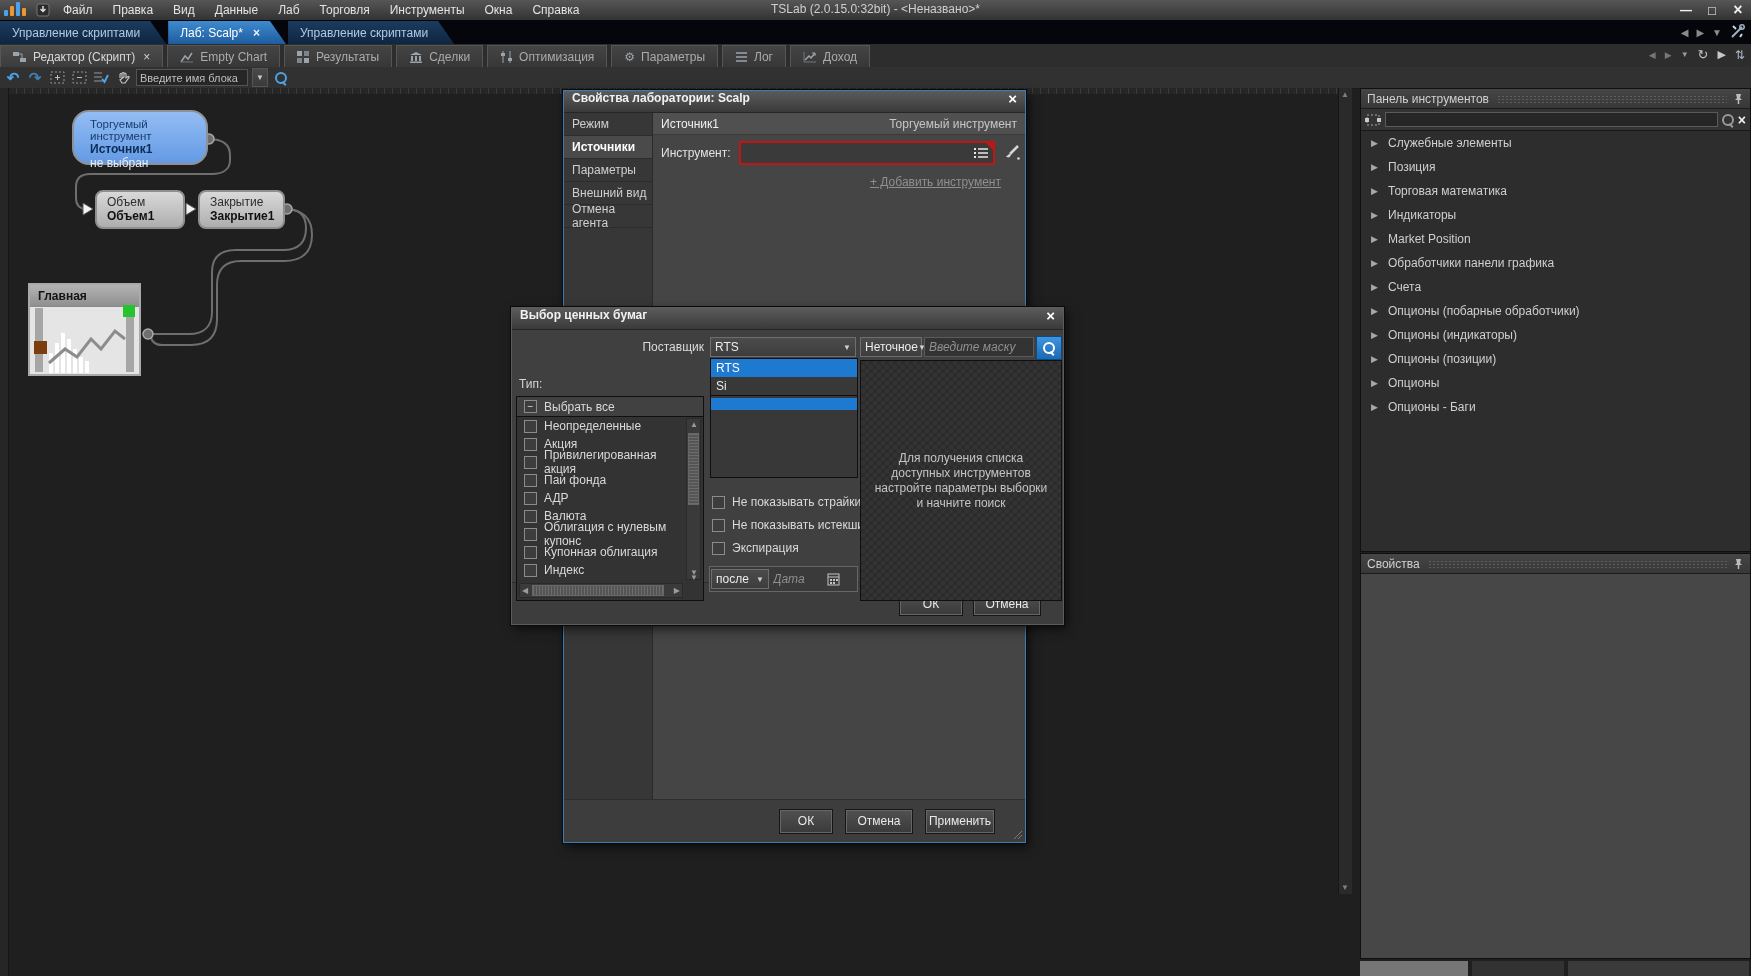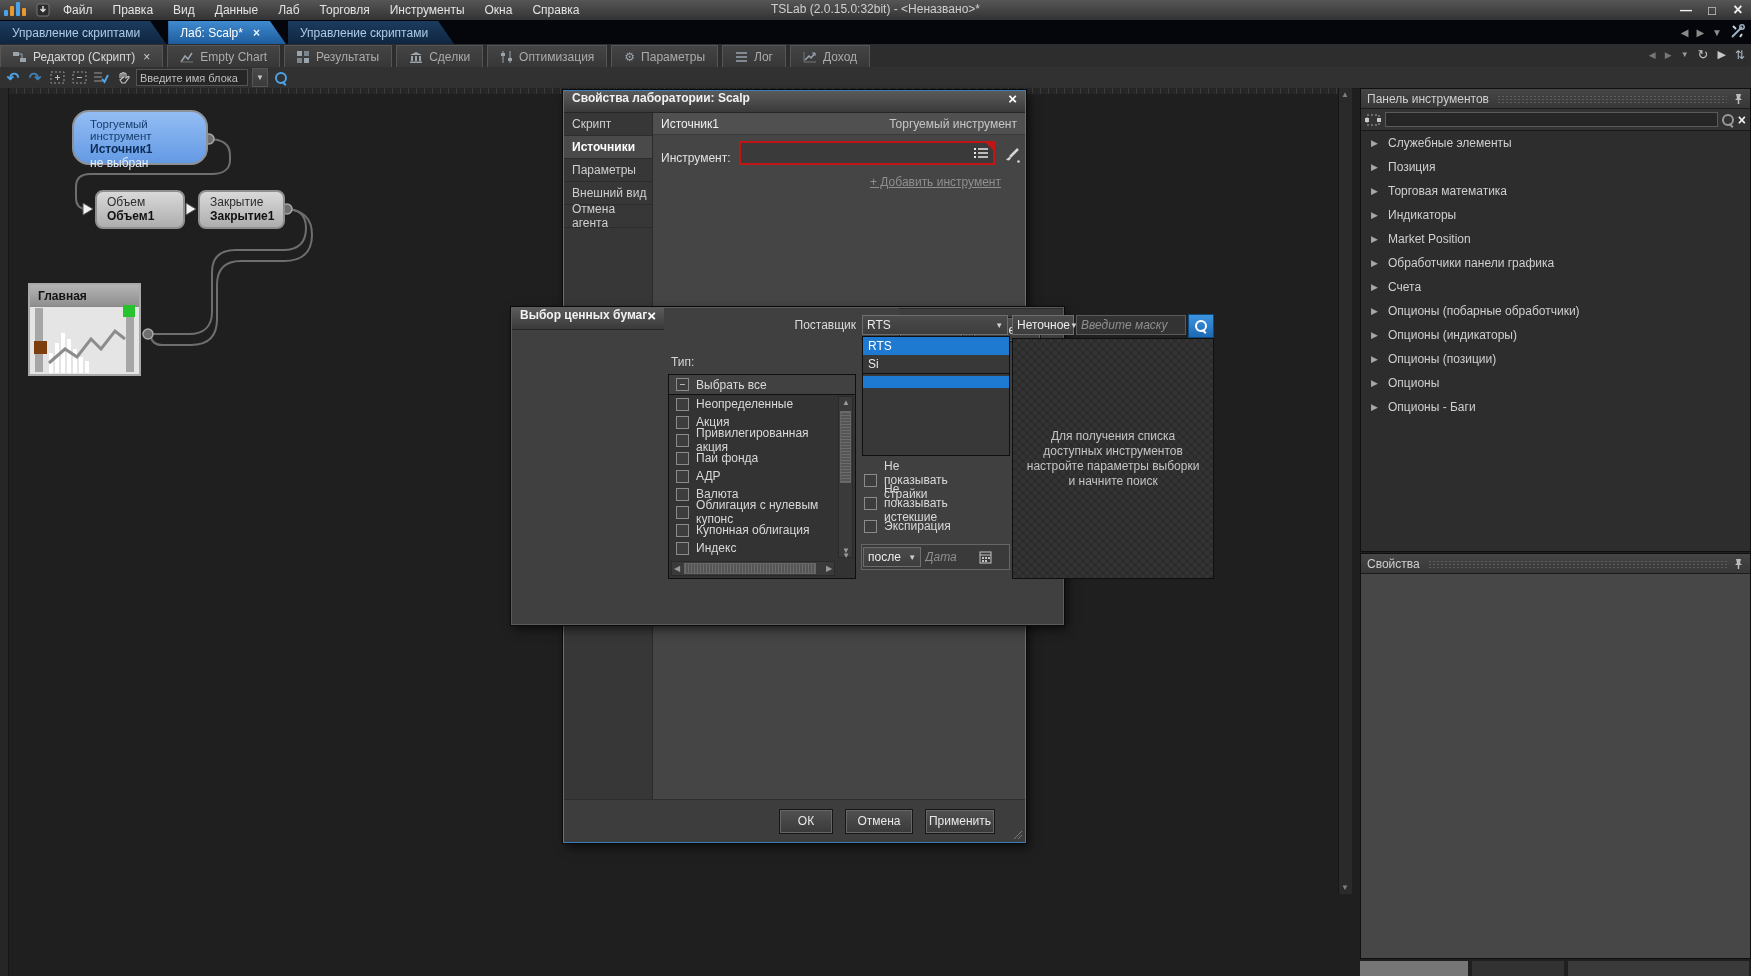--- a/index.html
+++ b/index.html
@@ -411,41 +411,41 @@
 <div class="abs" style="left:1568px;top:961px;width:181px;height:15px;background:#3a3a3a"></div>
 
 <div class="abs dialog" style="left:563px;top:90px;width:461px;height:751px;border:1px solid #3e7cb8;z-index:5;display:flex;flex-direction:column">
   <div class="dlg-title">
     <span>Свойства лаборатории: Scalp</span>
     <span class="x">×</span>
   </div>
   <div style="flex:1;display:flex;min-height:0">
     <div style="width:88px;background:#373737;border-right:1px solid #2a2a2a">
       <div style="height:22px;display:flex;align-items:center;padding-left:8px;border-bottom:1px solid #2c2c2c;color:#cfcfcf">
-          <span>Скрипт</span>
+          <span>Режим</span>
         </div>
       <div style="height:22px;display:flex;align-items:center;padding-left:8px;border-bottom:1px solid #2c2c2c;background:#4a4a4a;color:#fff;font-weight:bold">
           <span>Источники</span>
         </div>
       <div style="height:22px;display:flex;align-items:center;padding-left:8px;border-bottom:1px solid #2c2c2c;color:#cfcfcf">
           <span>Параметры</span>
         </div>
       <div style="height:22px;display:flex;align-items:center;padding-left:8px;border-bottom:1px solid #2c2c2c;color:#cfcfcf">
           <span>Внешний вид</span>
         </div>
       <div style="height:22px;display:flex;align-items:center;padding-left:8px;border-bottom:1px solid #2c2c2c;color:#cfcfcf">
           <span>Отмена агента</span>
         </div>
     </div>
     <div style="flex:1;background:#454545;position:relative">
       <div style="height:21px;background:#505050;border-bottom:1px solid #3a3a3a;display:flex;align-items:center;padding:0 8px">
         <span style="color:#f0f0f0">Источник1</span>
         <span style="margin-left:auto;color:#c6c6c6">Торгуемый инструмент</span>
       </div>
-      <div style="display:flex;align-items:flex-end;gap:8px;padding:6px 4px 0 8px">
+      <div style="display:flex;align-items:center;gap:8px;padding:6px 4px 0 8px">
         <span style="color:#e2e2e2">Инструмент:</span>
         <span style="position:relative;flex:1;height:20px;background:#3a3a3a;border:2px solid #c11515;display:flex;align-items:center;justify-content:flex-end;padding-right:4px">
           <svg width="15" height="12">
               <g stroke="#e8e8e8" stroke-width="1.6">
                 <path d="M4 2h10M4 6h10M4 10h10"></path>
               </g>
               <g fill="#e8e8e8">
                 <rect x="0" y="1" width="2" height="2"></rect>
                 <rect x="0" y="5" width="2" height="2"></rect>
                 <rect x="0" y="9" width="2" height="2"></rect>
@@ -467,21 +467,21 @@
   <div style="height:42px;border-top:1px solid #2e2e2e;background:#3d3d3d;display:flex;align-items:center;justify-content:flex-end;gap:12px;padding-right:30px;position:relative">
     <span class="btn" style="width:52px;height:23px">ОК</span>
     <span class="btn" style="width:66px;height:23px">Отмена</span>
     <span class="btn" style="width:68px;height:23px">Применить</span>
     <svg width="12" height="12" style="position:absolute;right:2px;bottom:2px">
         <path d="M11 3L3 11M11 7L7 11" stroke="#7a7a7a"></path>
       </svg>
   </div>
 </div>
 
-<div class="abs dialog" style="left:511px;top:307px;width:551px;height:316px;border:1px solid #5c5c5c;z-index:10;display:flex;">
+<div class="abs dialog" style="left:511px;top:307px;width:551px;height:316px;border:1px solid #5c5c5c;z-index:10;display:flex;flex-direction:column">
   <div class="dlg-title">
     <span>Выбор ценных бумаг</span>
     <span class="x">×</span>
   </div>
   <div style="flex:1;position:relative">
 
     <span style="position:absolute;left:130px;top:10px;width:62px;text-align:right;color:#dadada">Поставщик</span>
     <span class="combo" style="position:absolute;left:198px;top:7px;width:146px;height:20px">
       <span>RTS</span>
         <span class="arr">▼</span>

